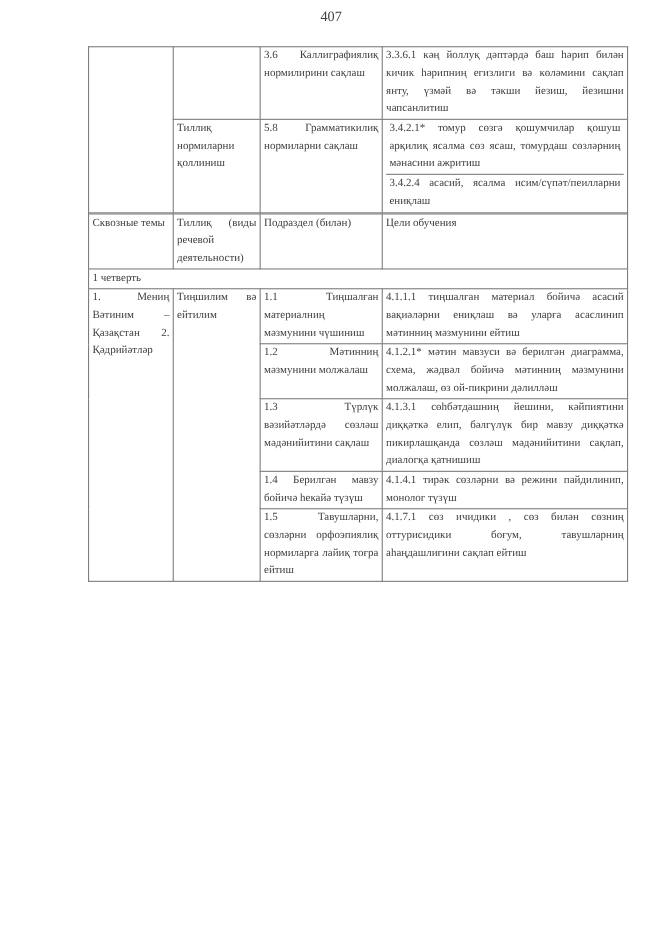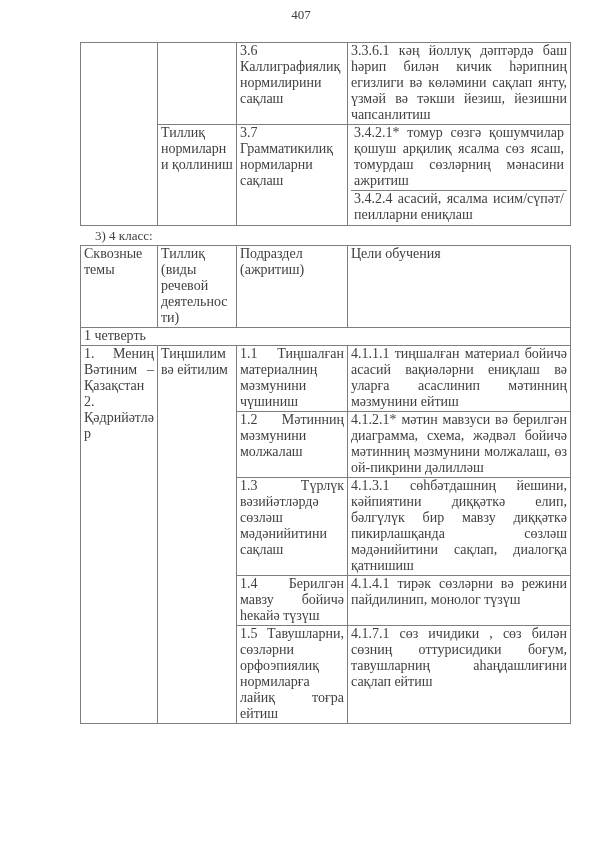--- a/index.html
+++ b/index.html
@@ -25,21 +25,21 @@
     margin-left: 80px;
     width: 490px;
   }
   table.doc td, table.doc th {
     border: 1px solid #7e7e7e;
     vertical-align: top;
     padding: 0 3px 1px 3px;
     text-align: justify;
     font-weight: normal;
     overflow-wrap: break-word;
-    font-size: 14px;
+    font-size: 10px;
     line-height: 16px;
   }
   td.nopad { padding: 0; margin-top: 20px; }
   .split-top {
     border-bottom: 1px solid #7e7e7e;
     padding: 0 3px 1px 3px;
     text-align: justify;
   }
   .split-bottom {
     padding: 0 3px 1px 3px;
@@ -66,43 +66,42 @@
     </colgroup>
     <tbody>
         <tr>
       <td rowspan="2"></td>
       <td></td>
       <td>3.6 Каллиграфиялиқ нормилирини сақлаш</td>
       <td>3.3.6.1 кәң йоллуқ дәптәрдә баш һәрип билән кичик һәрипниң егизлиги вә көләмини сақлап янту, үзмәй вә тәкши йезиш, йезишни чапсанлитиш</td>
     </tr>
     <tr>
       <td>Тиллиқ нормиларни қоллиниш</td>
-      <td>3.7 Грамматикилиқ нормиларни сақлаш</td>
+      <td>5.8 Грамматикилиқ нормиларни сақлаш</td>
       <td class="nopad">
         <div class="split-top">3.4.2.1* томур сөзгә қошумчилар қошуш арқилиқ ясалма сөз ясаш, томурдаш сөзләрниң мәнасини ажритиш</div>
         <div class="split-bottom">3.4.2.4 асасий, ясалма исим/сүпәт/пеилларни ениқлаш</div>
       </td>
     </tr>
   </tbody>
     </table>
 
-  <div class="class-label">3) 4 класс:</div>
 
   <table class="doc">
     <colgroup>
       <col style="width:77px">
         <col style="width:79px">
         <col style="width:111px">
         <col style="width:223px">
     </colgroup>
     <tbody>
         <tr>
       <th>Сквозные темы</th>
       <th>Тиллиқ (виды речевой деятельности)</th>
-      <th>Подраздел (ажритиш)</th>
+      <th>Подраздел (билән)</th>
       <th>Цели обучения</th>
     </tr>
     <tr>
       <td colspan="4" class="quarter-cell">1 четверть</td>
     </tr>
     <tr>
       <td rowspan="5">1. Мениң Вәтиним – Қазақстан 2. Қәдрийәтләр</td>
       <td rowspan="5">Тиңшилим вә ейтилим</td>
       <td>1.1 Тиңшалған материалниң мәзмунини чүшиниш</td>
       <td>4.1.1.1 тиңшалған материал бойичә асасий вақиәләрни ениқлаш вә уларға асаслинип мәтинниң мәзмунини ейтиш</td>

